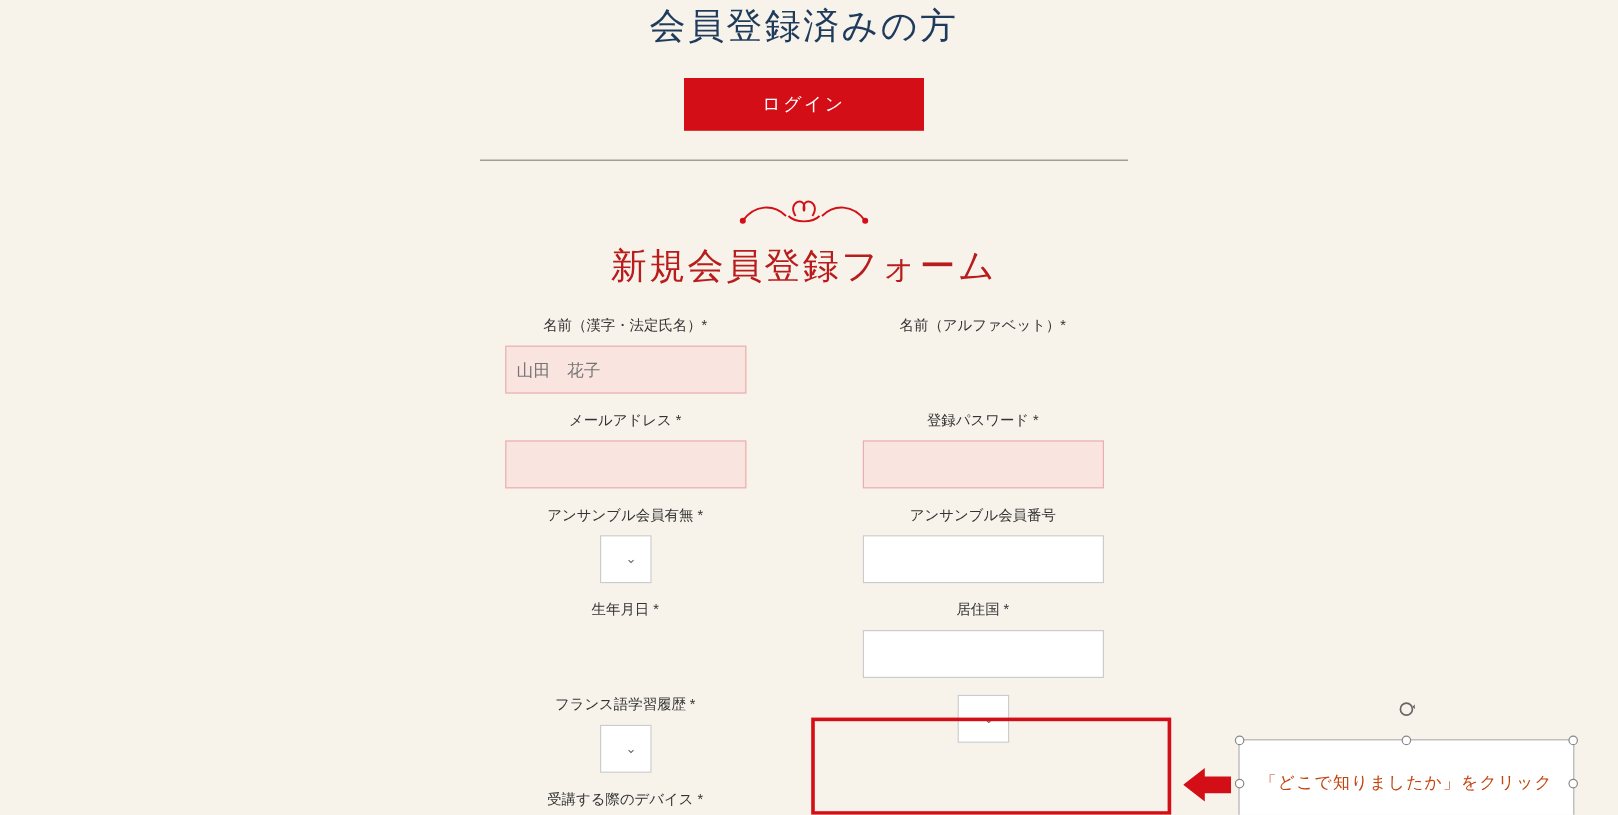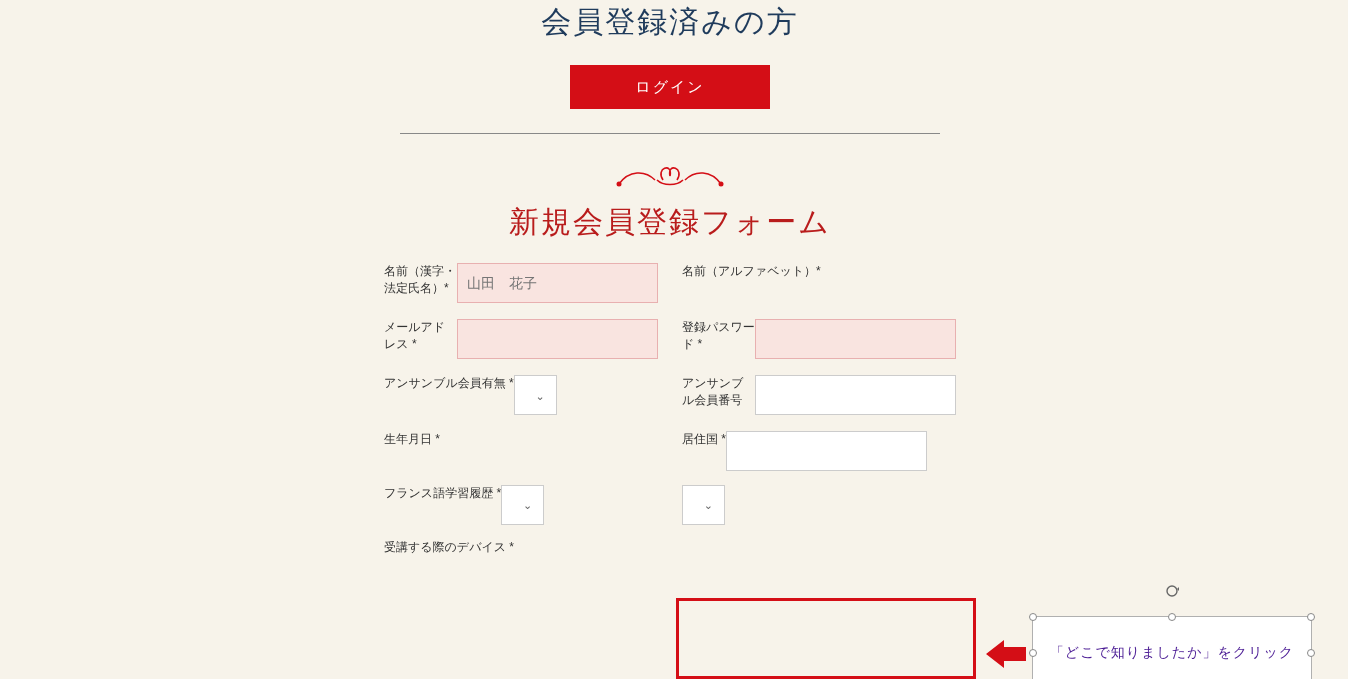--- a/index.html
+++ b/index.html
@@ -63,21 +63,22 @@
     }
     .form-grid {
       display: grid;
       grid-template-columns: 1fr 1fr;
       gap: 14px 24px;
       margin-top: 20px;
       padding: 0 4px;
     }
     .field {
       display: flex;
-      flex-direction: row;
+      flex-direction: column;
+      align-items: center;
     }
     .field-label {
       font-size: 12px;
       color: #333;
       margin-bottom: 8px;
       font-weight: 500;
     }
     .text-input, .select-input {
       height: 40px;
       border: 1px solid #ccc;
@@ -131,21 +132,21 @@
       top: 616px;
       width: 280px;
       height: 74px;
       border: 1px solid #b0b0b0;
       background: #fff;
       display: flex;
       align-items: center;
       justify-content: center;
     }
     .callout-text {
-      color: #4c1d95;
+      color: #c2410c;
       font-size: 14px;
       letter-spacing: 1px;
     }
     .handle {
       position: absolute;
       width: 8px;
       height: 8px;
       border: 1px solid #888;
       background: #fff;
       border-radius: 50%;

